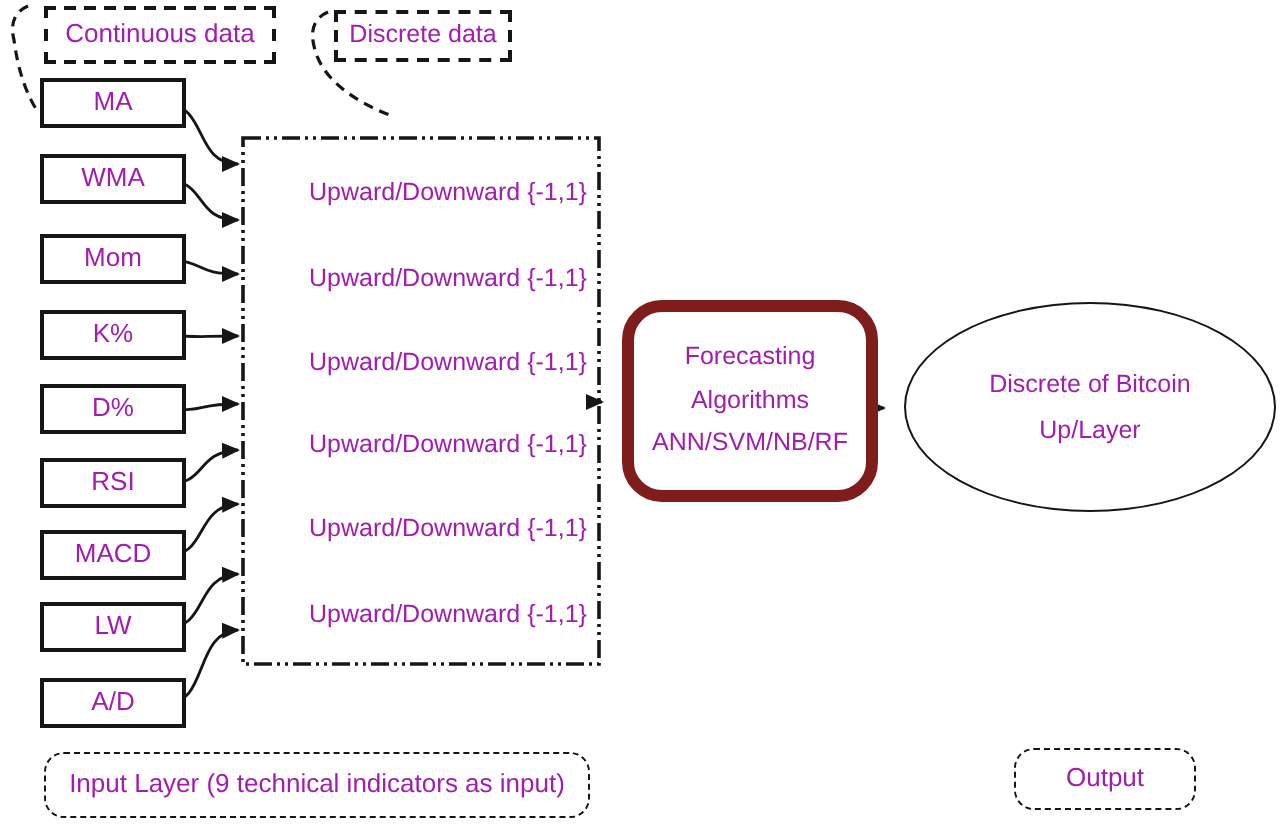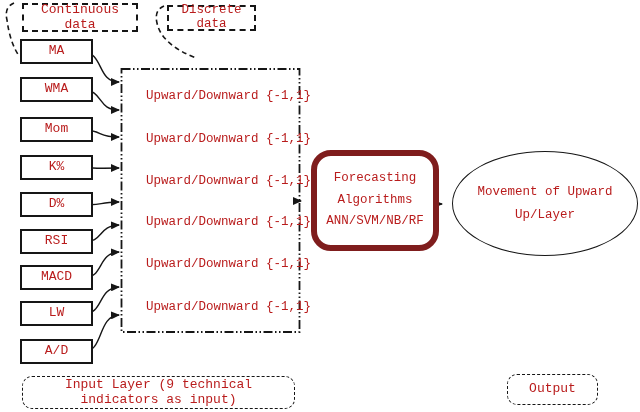--- a/index.html
+++ b/index.html
@@ -1,18 +1,18 @@
 <!DOCTYPE html>
 <html><head>
 <meta charset="utf-8">
 <style>
   html,body{margin:0;padding:0;background:#fff;}
   #stage{
     position:relative;width:640px;height:412px;background:#ffffff;overflow:hidden;
-    font-family:Liberation Mono, monospace;color:#b91c1c;
+    font-family:Liberation Sans, sans-serif;color:#a21caf;
   }
   #connector-layer{position:absolute;left:0;top:0;width:640px;height:412px;z-index:1;}
   .box{
     position:absolute;display:flex;align-items:center;justify-content:center;
     background:#fff;box-sizing:border-box;z-index:2;text-align:center;line-height:1.1;
   }
   .lbl-continuous{left:22px;top:3px;width:116px;height:29px;border:2.5px dashed #161616;font-size:13px;}
   .lbl-discrete{left:167px;top:5px;width:89px;height:26px;border:2.5px dashed #161616;font-size:12.5px;}
   .indicator{left:20px;width:73px;height:25px;border:2.2px solid #161616;font-size:13px;}
   .i0{top:39px}.i1{top:77px}.i2{top:117px}.i3{top:155px}.i4{top:192px}
@@ -106,21 +106,21 @@
   <div class="hidden-row r4">Upward/Downward {-1,1}</div>
   <div class="hidden-row r5">Upward/Downward {-1,1}</div>
 
   <div class="box forecasting">
     <span>Forecasting</span>
     <span>Algorithms</span>
     <span>ANN/SVM/NB/RF</span>
   </div>
 
   <div class="box movement">
-    <span>Movement of Upward</span>
+    <span>Discrete of Bitcoin</span>
     <span>Up/Layer</span>
   </div>
 
   <div class="box input-layer">
     <span>Input Layer (9 technical indicators as input)</span>
   </div>
   <div class="box output">
     <span>Output</span>
   </div>
 

